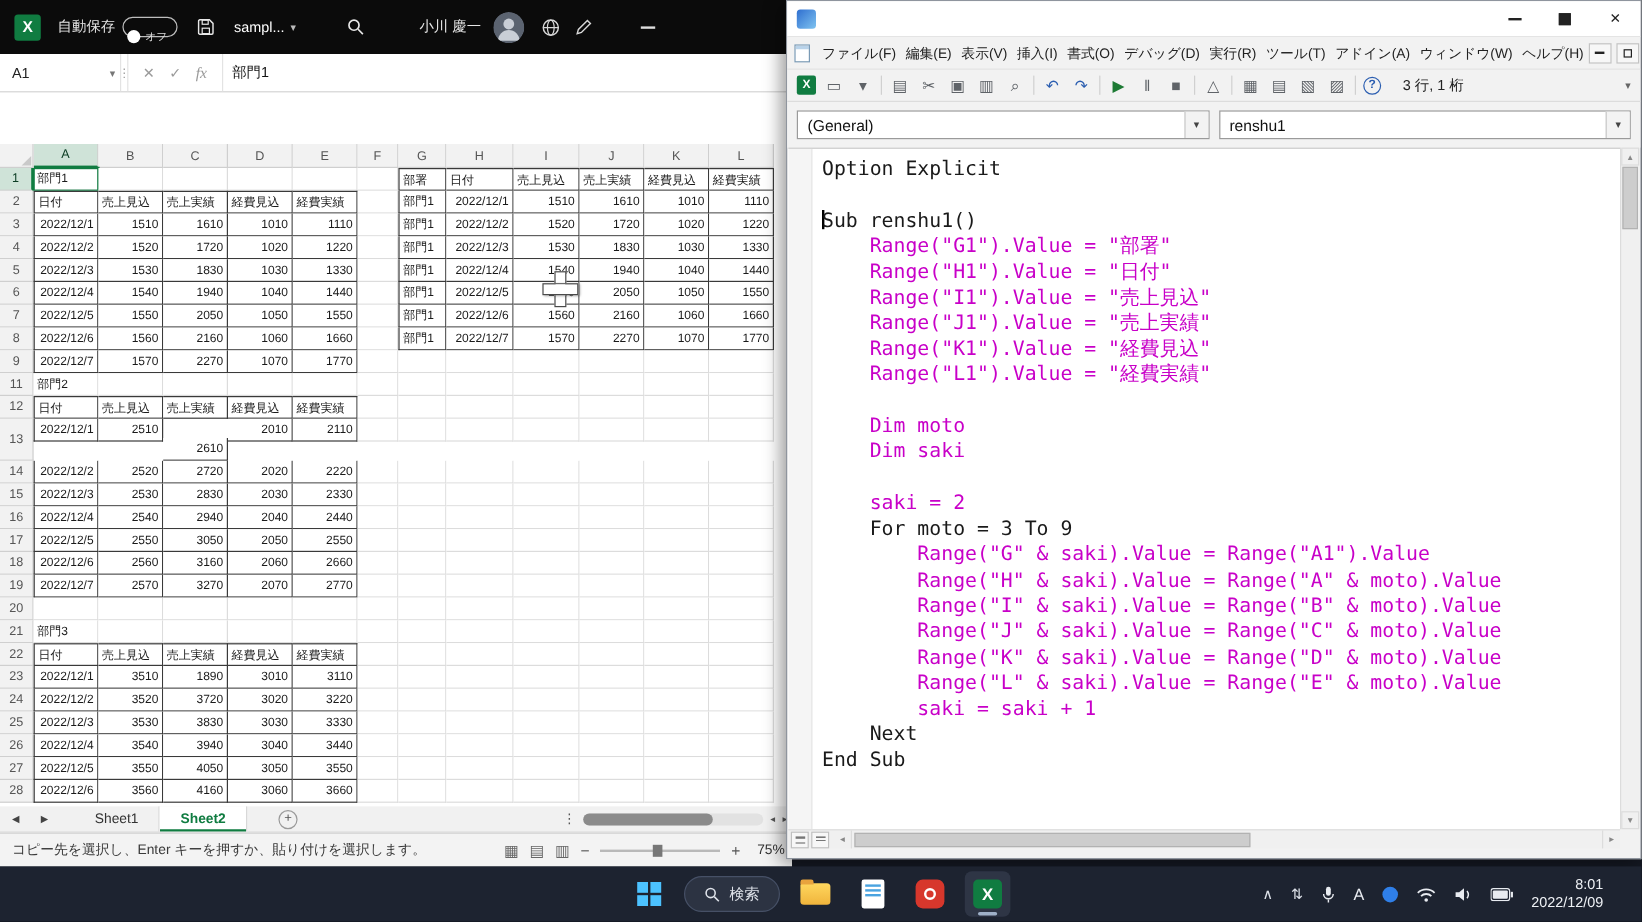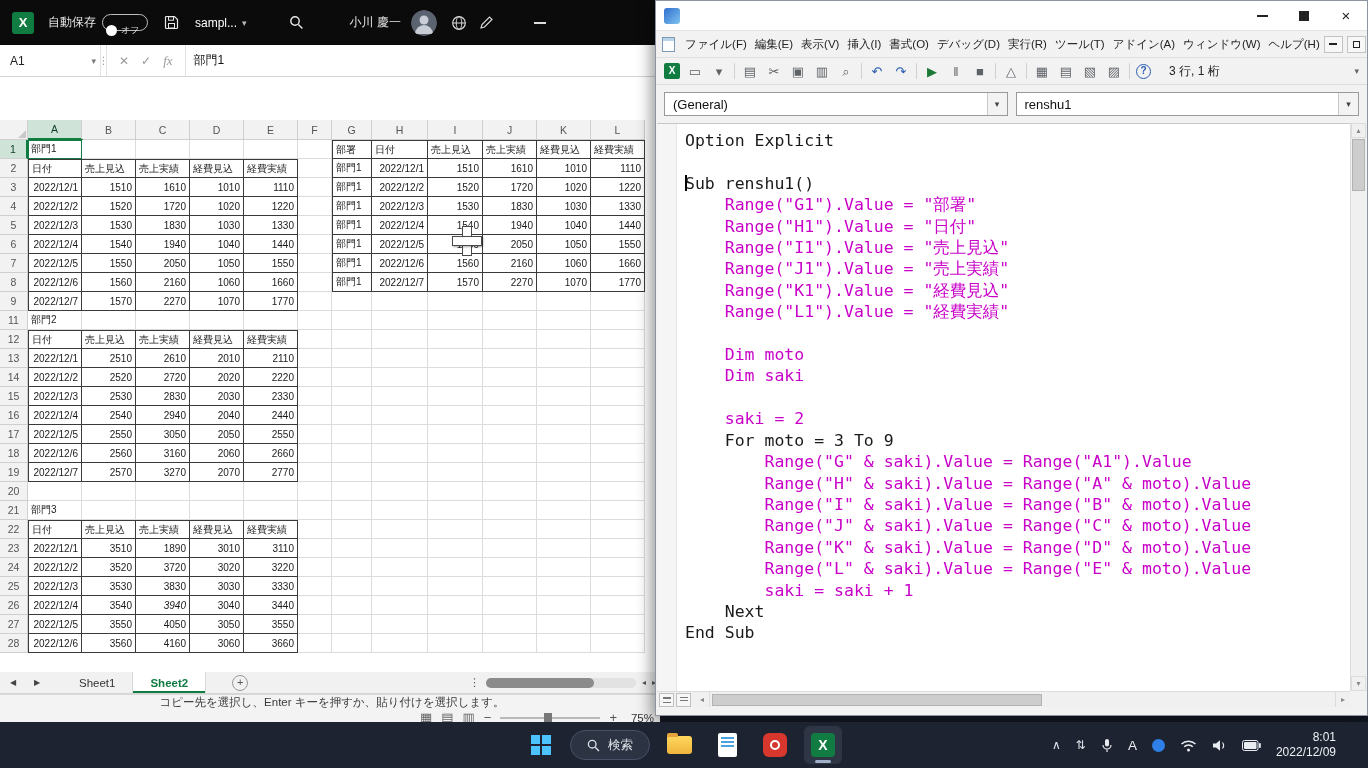--- a/index.html
+++ b/index.html
@@ -55,21 +55,21 @@
 .snav{width:26px;text-align:center;color:#444;font-size:8px;}
 .stab{height:100%;display:flex;align-items:center;padding:0 17px;border-right:1px solid #d8d8d8;}
 .stab.active{background:#fff;color:var(--xlgreen);font-weight:bold;box-shadow:inset 0 -2px 0 var(--xlgreen);}
 .addsheet{width:16px;height:16px;border:1px solid #9a9a9a;border-radius:50%;display:flex;align-items:center;justify-content:center;margin-left:26px;color:#555;font-size:11px;line-height:1;}
 .sb-right{margin-left:auto;display:flex;align-items:center;gap:6px;padding-right:4px;}
 .dots{color:#555;font-size:11px;}
 .hsb-track{width:150px;height:10px;background:#e2e2e2;border-radius:5px;display:flex;}
 .hsb-thumb{width:108px;height:10px;background:#8b8b8b;border-radius:5px;}
 .snav2{color:#555;font-size:8px;}
 
-#statusbar{position:absolute;top:694px;left:0;width:660px;height:28px;background:#f3f3f3;border-top:1px solid #d9d9d9;display:flex;align-items:center;font-size:11.5px;color:#3a3a3a;padding:0 6px 0 10px;flex-direction:column;}
+#statusbar{position:absolute;top:694px;left:0;width:660px;height:28px;background:#f3f3f3;border-top:1px solid #d9d9d9;display:flex;align-items:center;font-size:11.5px;color:#3a3a3a;padding:0 6px 0 10px;}
 .sb-right-cluster{margin-left:auto;display:flex;align-items:center;gap:9px;}
 .sb-ico{font-size:13px;color:#666;}
 .zoom-minus,.zoom-plus{color:#555;font-size:13px;}
 .zoom-track{width:100px;height:2px;background:#b9b9b9;position:relative;}
 .zoom-knob{position:absolute;left:44px;top:-4px;width:8px;height:10px;background:#777;}
 .zoom-pct{font-size:11.5px;color:#333;min-width:28px;text-align:right;}
 
 
 #vba{position:absolute;left:655px;top:0;width:713px;height:716px;background:#f2f2f2;border:1px solid #8f959e;box-shadow:-4px 4px 14px rgba(0,0,0,.4);z-index:20;}
 .v-title{height:30px;background:#fff;display:flex;align-items:center;padding:0 0 0 8px;font-size:12.5px;color:#111;gap:8px;border-bottom:1px solid #e4e4e4;}
@@ -394,21 +394,21 @@
         <div class="g-cell" style="width: 56px;"></div>
         <div class="g-cell" style="width: 55px;"></div>
         <div class="g-cell" style="width: 54px;"></div>
         <div class="g-cell" style="width: 54px;"></div>
         <div class="g-cell" style="width: 54px;"></div>
       </div>
       <div class="g-row">
         <div class="g-rh">13</div>
         <div class="g-cell num db dl" style="width: 54px;">2022/12/1</div>
         <div class="g-cell num db" style="width: 54px;">2510</div>
-        <div class="g-cell num db" style="width: 54px;">2610</div>
+        <div class="g-cell num db" style="width: 54px; margin-top: 16px;">2610</div>
         <div class="g-cell num db" style="width: 54px;">2010</div>
         <div class="g-cell num db" style="width: 54px;">2110</div>
         <div class="g-cell" style="width: 34px;"></div>
         <div class="g-cell" style="width: 40px;"></div>
         <div class="g-cell" style="width: 56px;"></div>
         <div class="g-cell" style="width: 55px;"></div>
         <div class="g-cell" style="width: 54px;"></div>
         <div class="g-cell" style="width: 54px;"></div>
         <div class="g-cell" style="width: 54px;"></div>
       </div>
@@ -589,21 +589,21 @@
         <div class="g-cell" style="width: 56px;"></div>
         <div class="g-cell" style="width: 55px;"></div>
         <div class="g-cell" style="width: 54px;"></div>
         <div class="g-cell" style="width: 54px;"></div>
         <div class="g-cell" style="width: 54px;"></div>
       </div>
       <div class="g-row">
         <div class="g-rh">26</div>
         <div class="g-cell num db dl" style="width: 54px;">2022/12/4</div>
         <div class="g-cell num db" style="width: 54px;">3540</div>
-        <div class="g-cell num db" style="width: 54px; font-style: italic;">3940</div>
+        <div class="g-cell num db" style="width: 54px;">3940</div>
         <div class="g-cell num db" style="width: 54px;">3040</div>
         <div class="g-cell num db" style="width: 54px;">3440</div>
         <div class="g-cell" style="width: 34px;"></div>
         <div class="g-cell" style="width: 40px;"></div>
         <div class="g-cell" style="width: 56px;"></div>
         <div class="g-cell" style="width: 55px;"></div>
         <div class="g-cell" style="width: 54px;"></div>
         <div class="g-cell" style="width: 54px;"></div>
         <div class="g-cell" style="width: 54px;"></div>
       </div>

